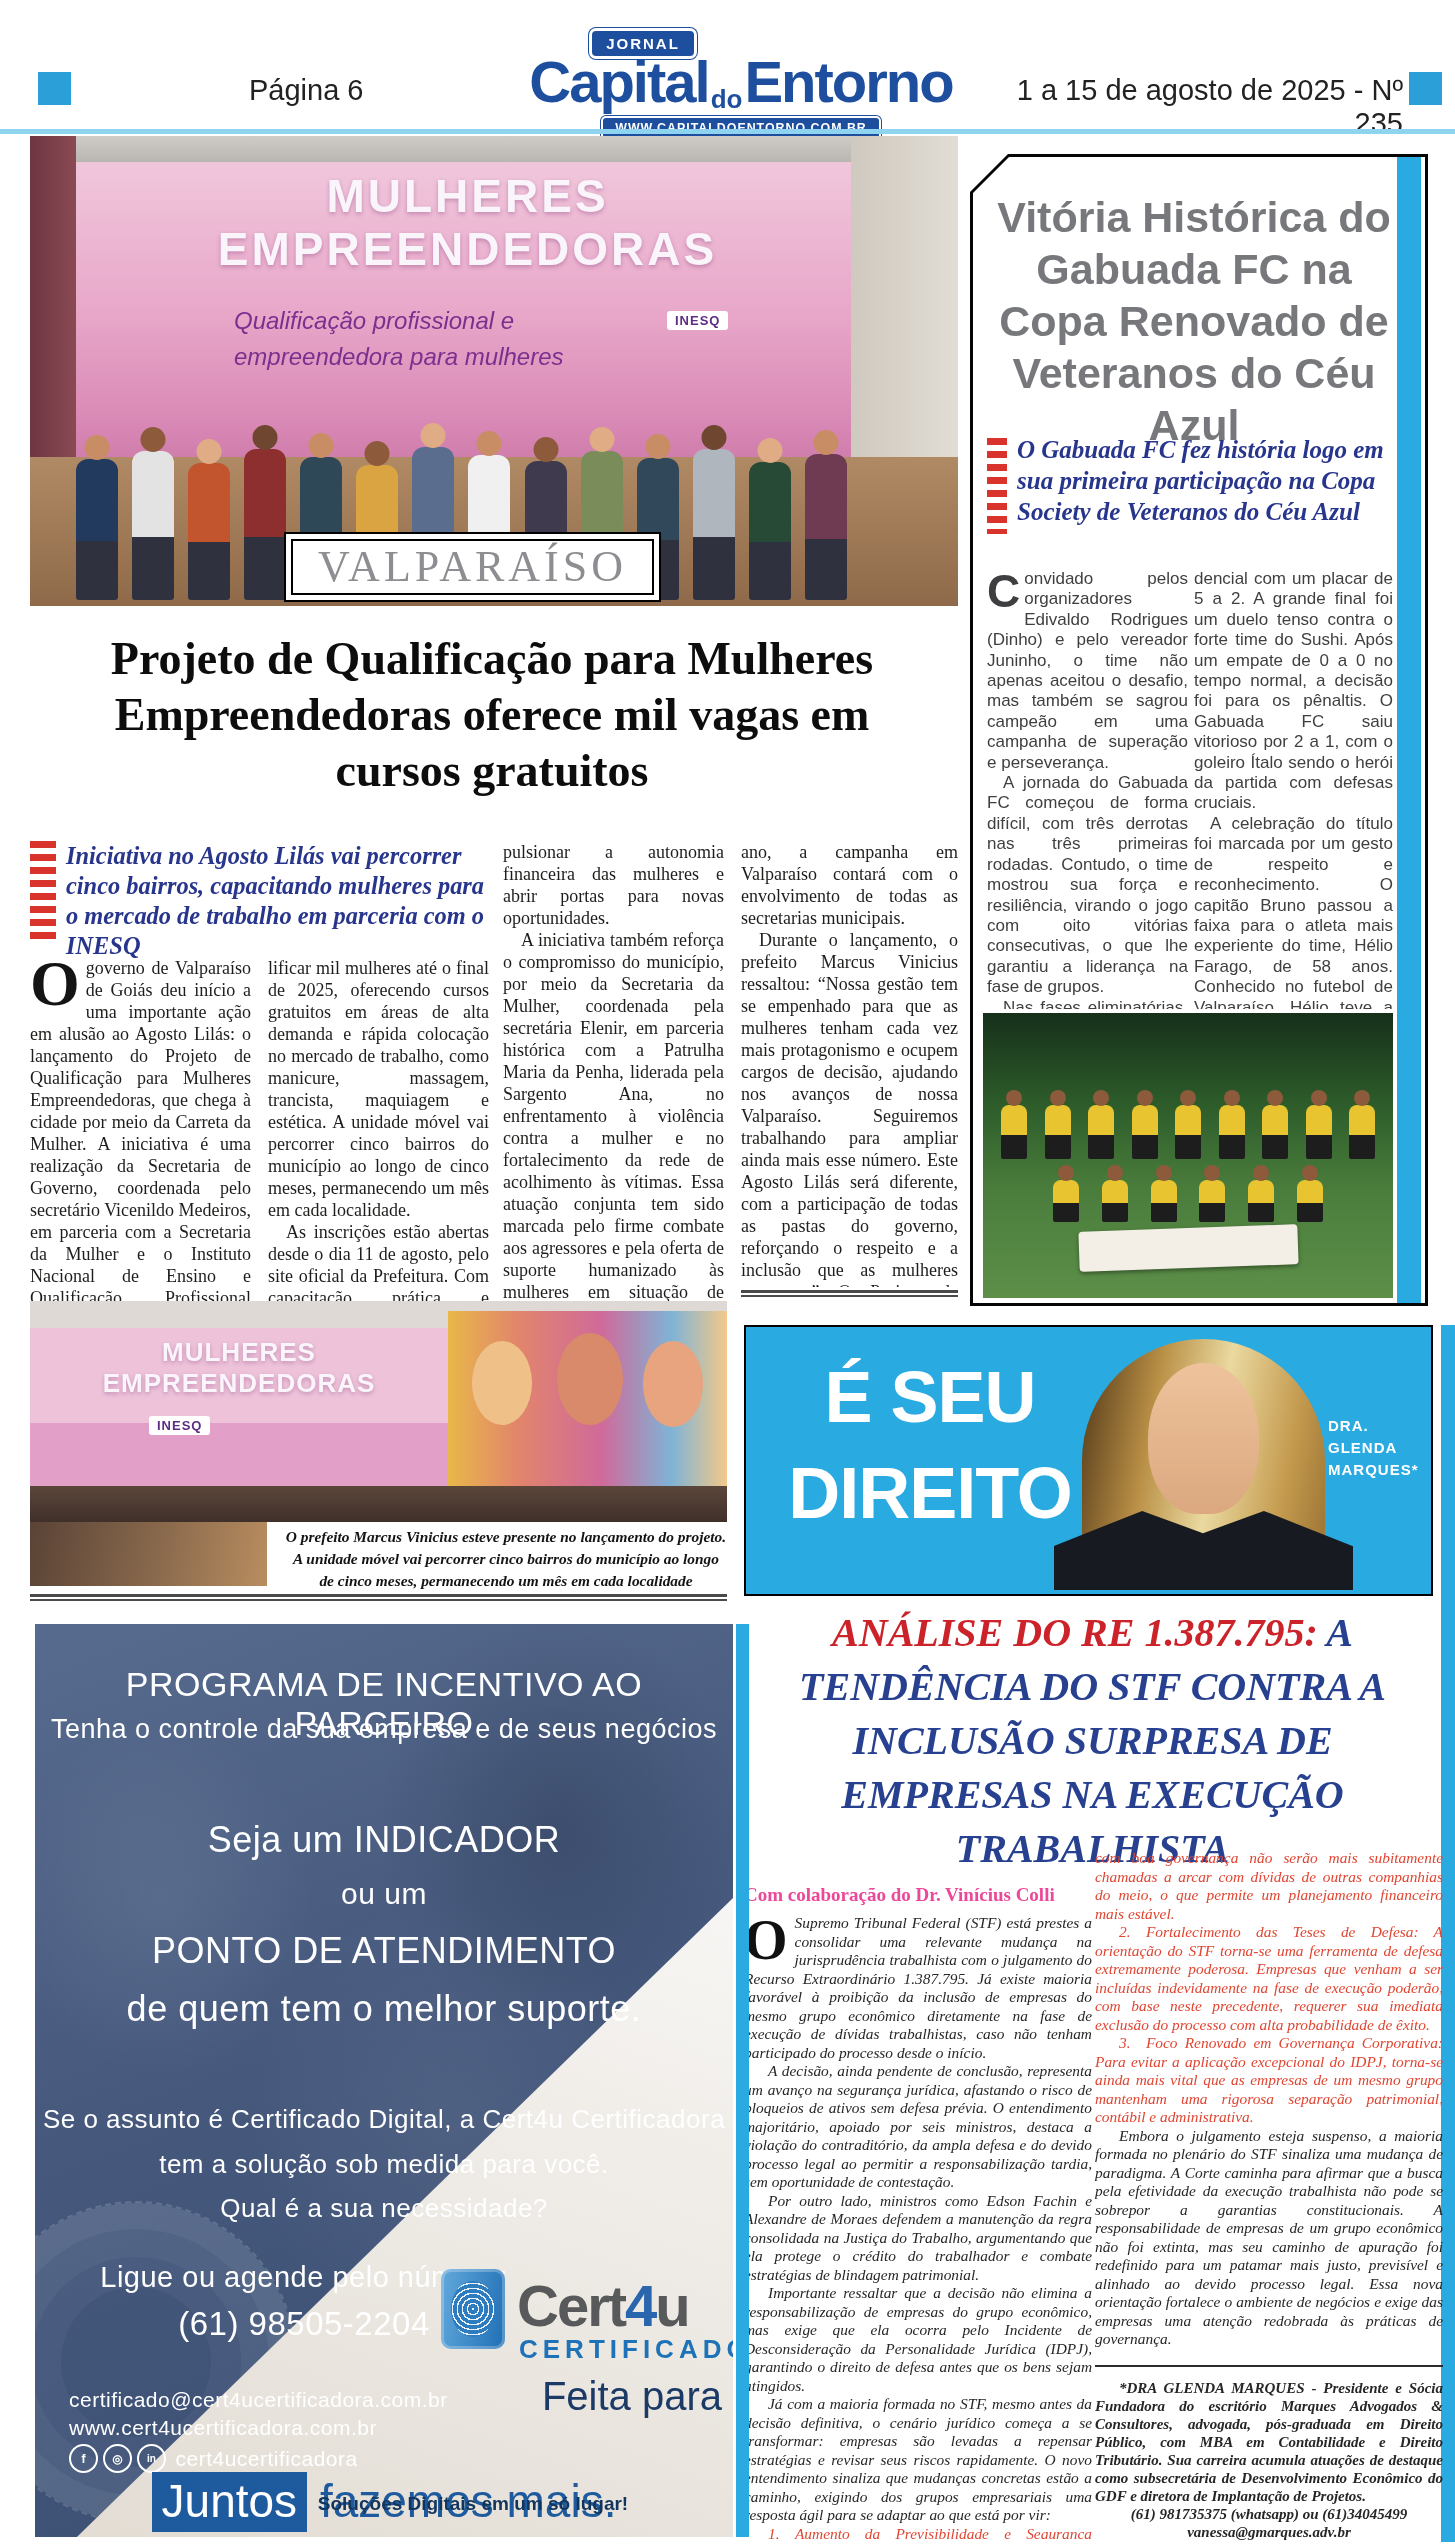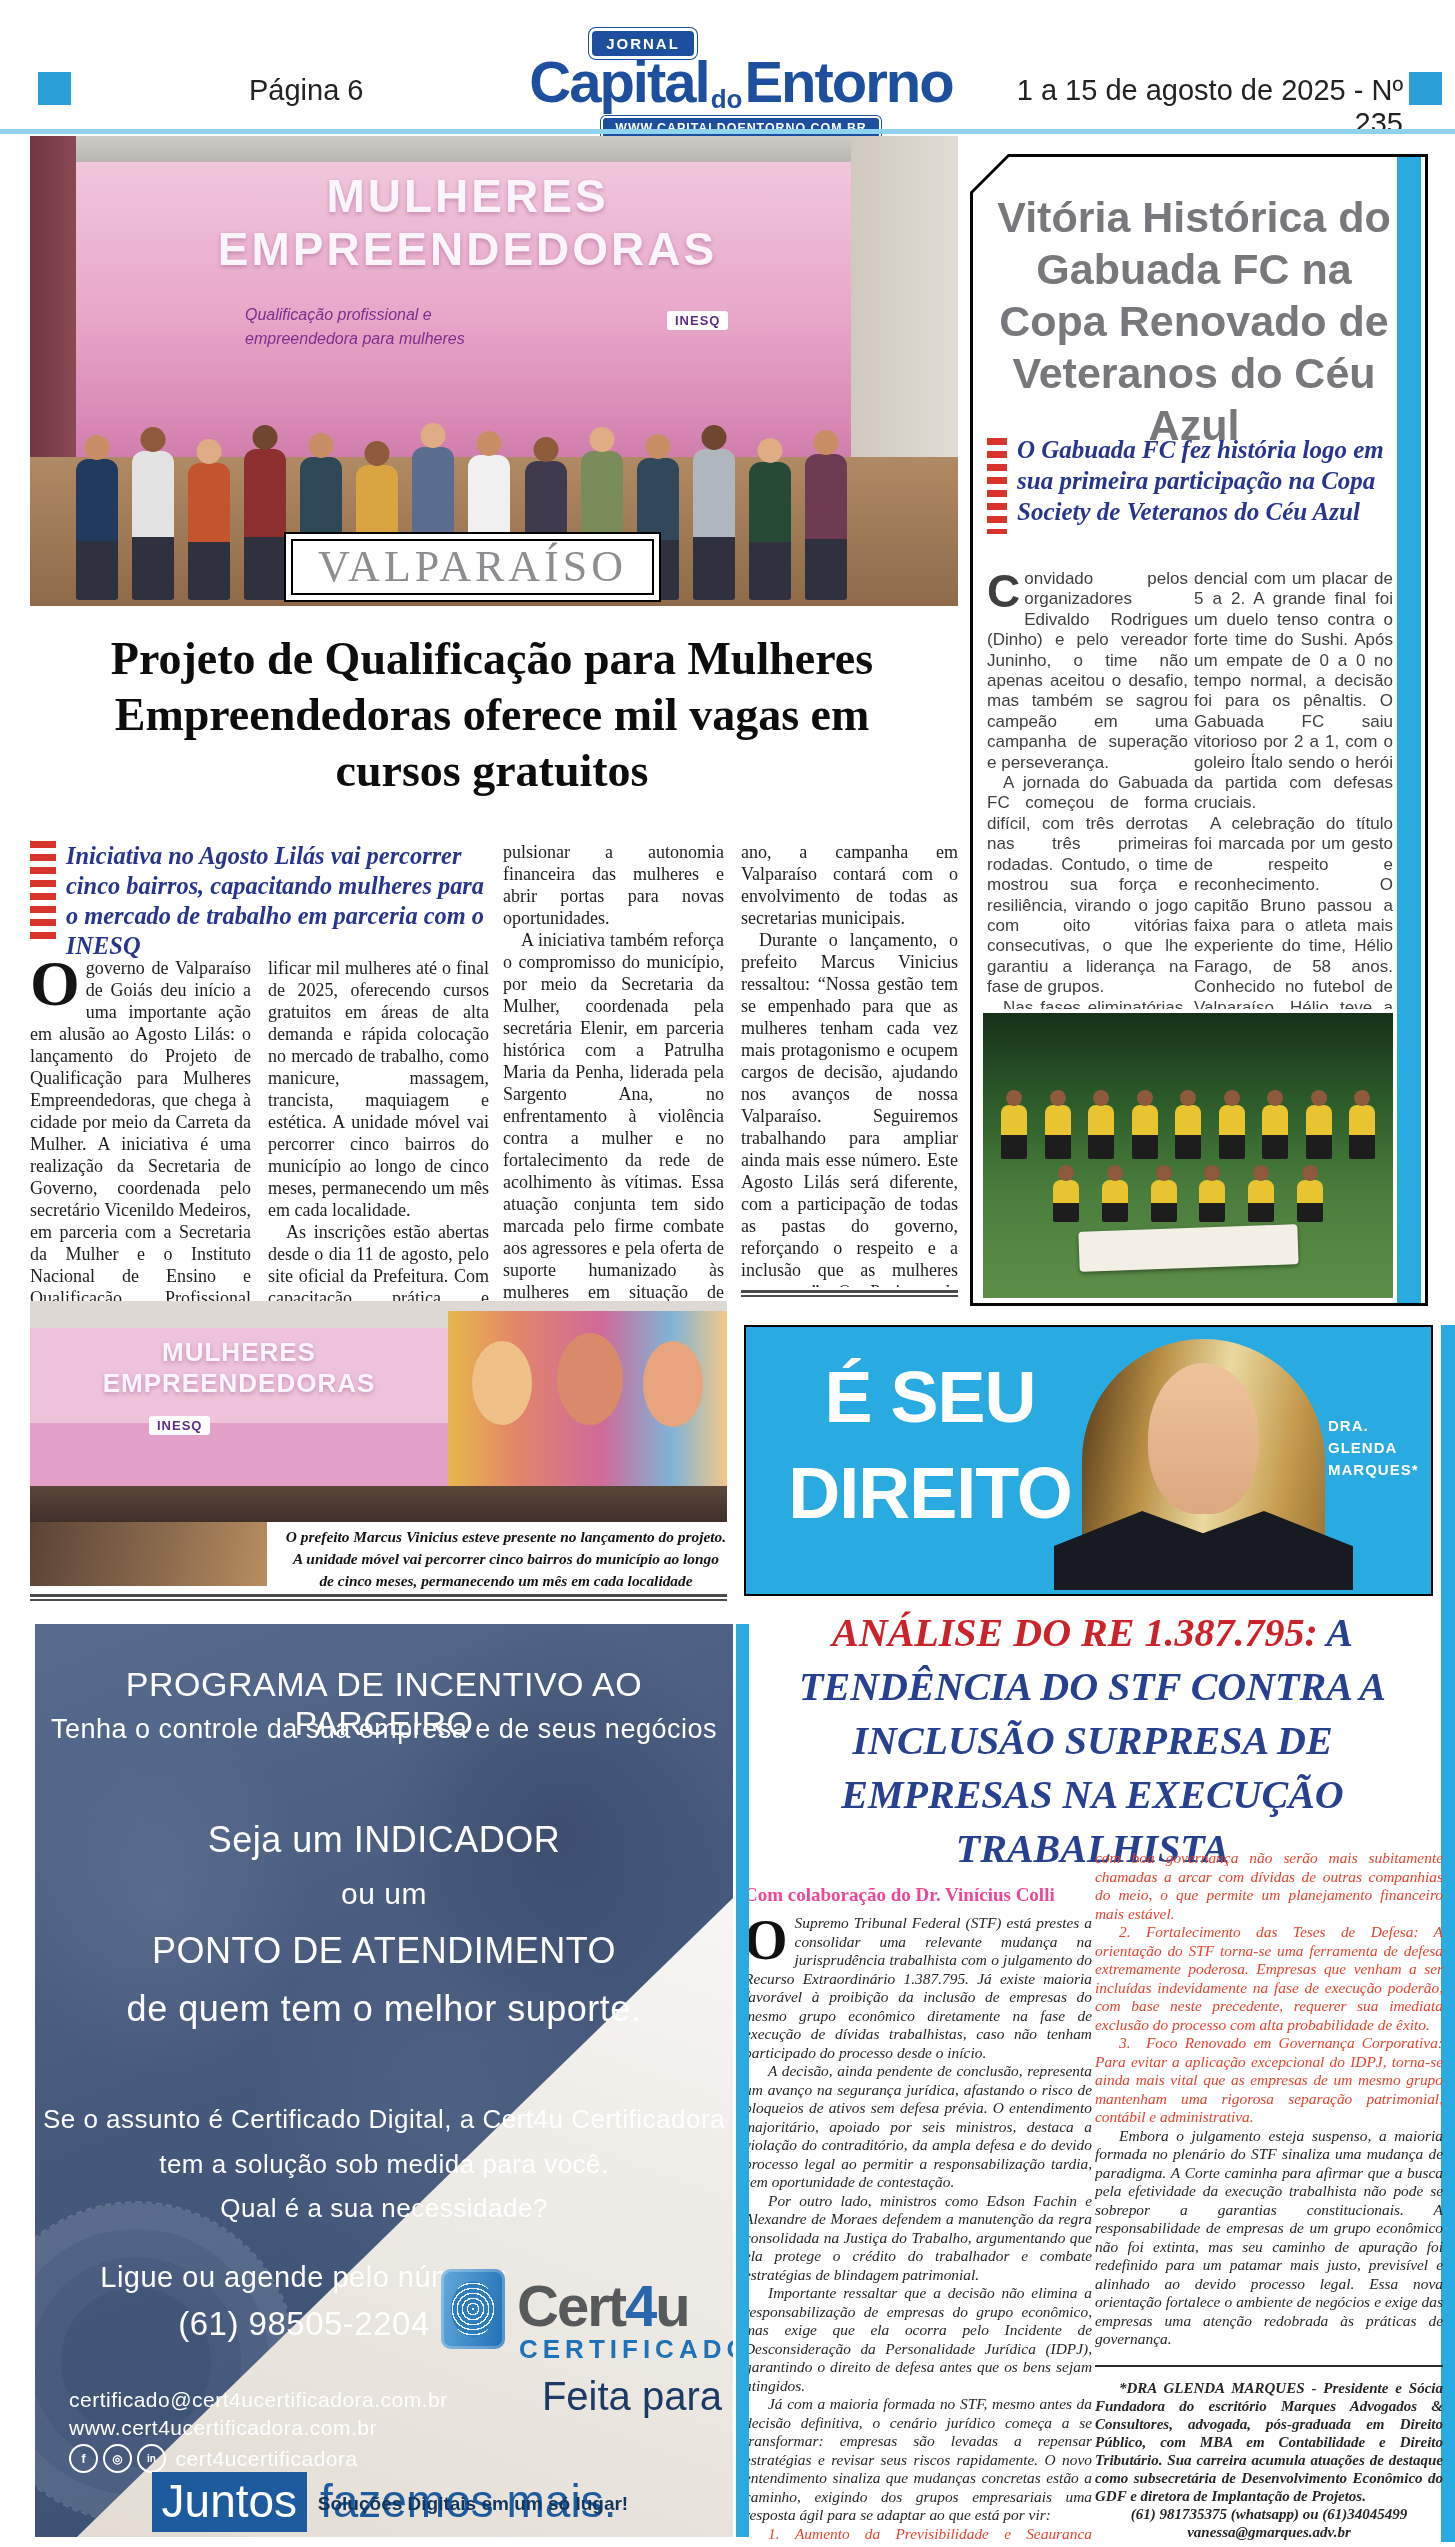--- a/index.html
+++ b/index.html
@@ -146,21 +146,21 @@
   <div class="abs mast-rule"></div>
 
   <div class="abs photo" style="left:30px;top:136px;width:928px;height:470px;">
     <div class="abs tp-bg"></div>
     <div class="abs tp-roof"></div>
     <div class="abs tp-cab"></div>
     <div class="abs tp-bld"></div>
     <div class="abs tp-ground"></div>
     <div class="abs tp-title pre sans center" style="left:119px;top:34px;width:637px;font-size:46px;line-height:1.15;">MULHERES
 EMPREENDEDORAS</div>
-    <div class="abs tp-sub pre sans" style="left:215px;top:167px;width:418px;font-size:16px;line-height:1.5;">Qualificação profissional e
+    <div class="abs tp-sub pre sans" style="left:204px;top:167px;width:418px;font-size:24px;line-height:1.5;">Qualificação profissional e
 empreendedora para mulheres</div>
     <div class="abs" style="left:637px;top:175px;"><span class="brand-badge">INESQ</span></div>
     <div class="abs people">
       <i class="person" style="--c:#223a5e;--s:#c98d66;--h:141px"></i>
       <i class="person" style="--c:#e3e3e3;--s:#8d5a3b;--h:149px"></i>
       <i class="person" style="--c:#c2542e;--s:#e0ac85;--h:137px"></i>
       <i class="person" style="--c:#8d2f2f;--s:#6f4630;--h:151px"></i>
       <i class="person" style="--c:#2f4858;--s:#c98d66;--h:143px"></i>
       <i class="person" style="--c:#d9a441;--s:#8d5a3b;--h:135px"></i>
       <i class="person" style="--c:#5b6d8f;--s:#e0ac85;--h:153px"></i>

